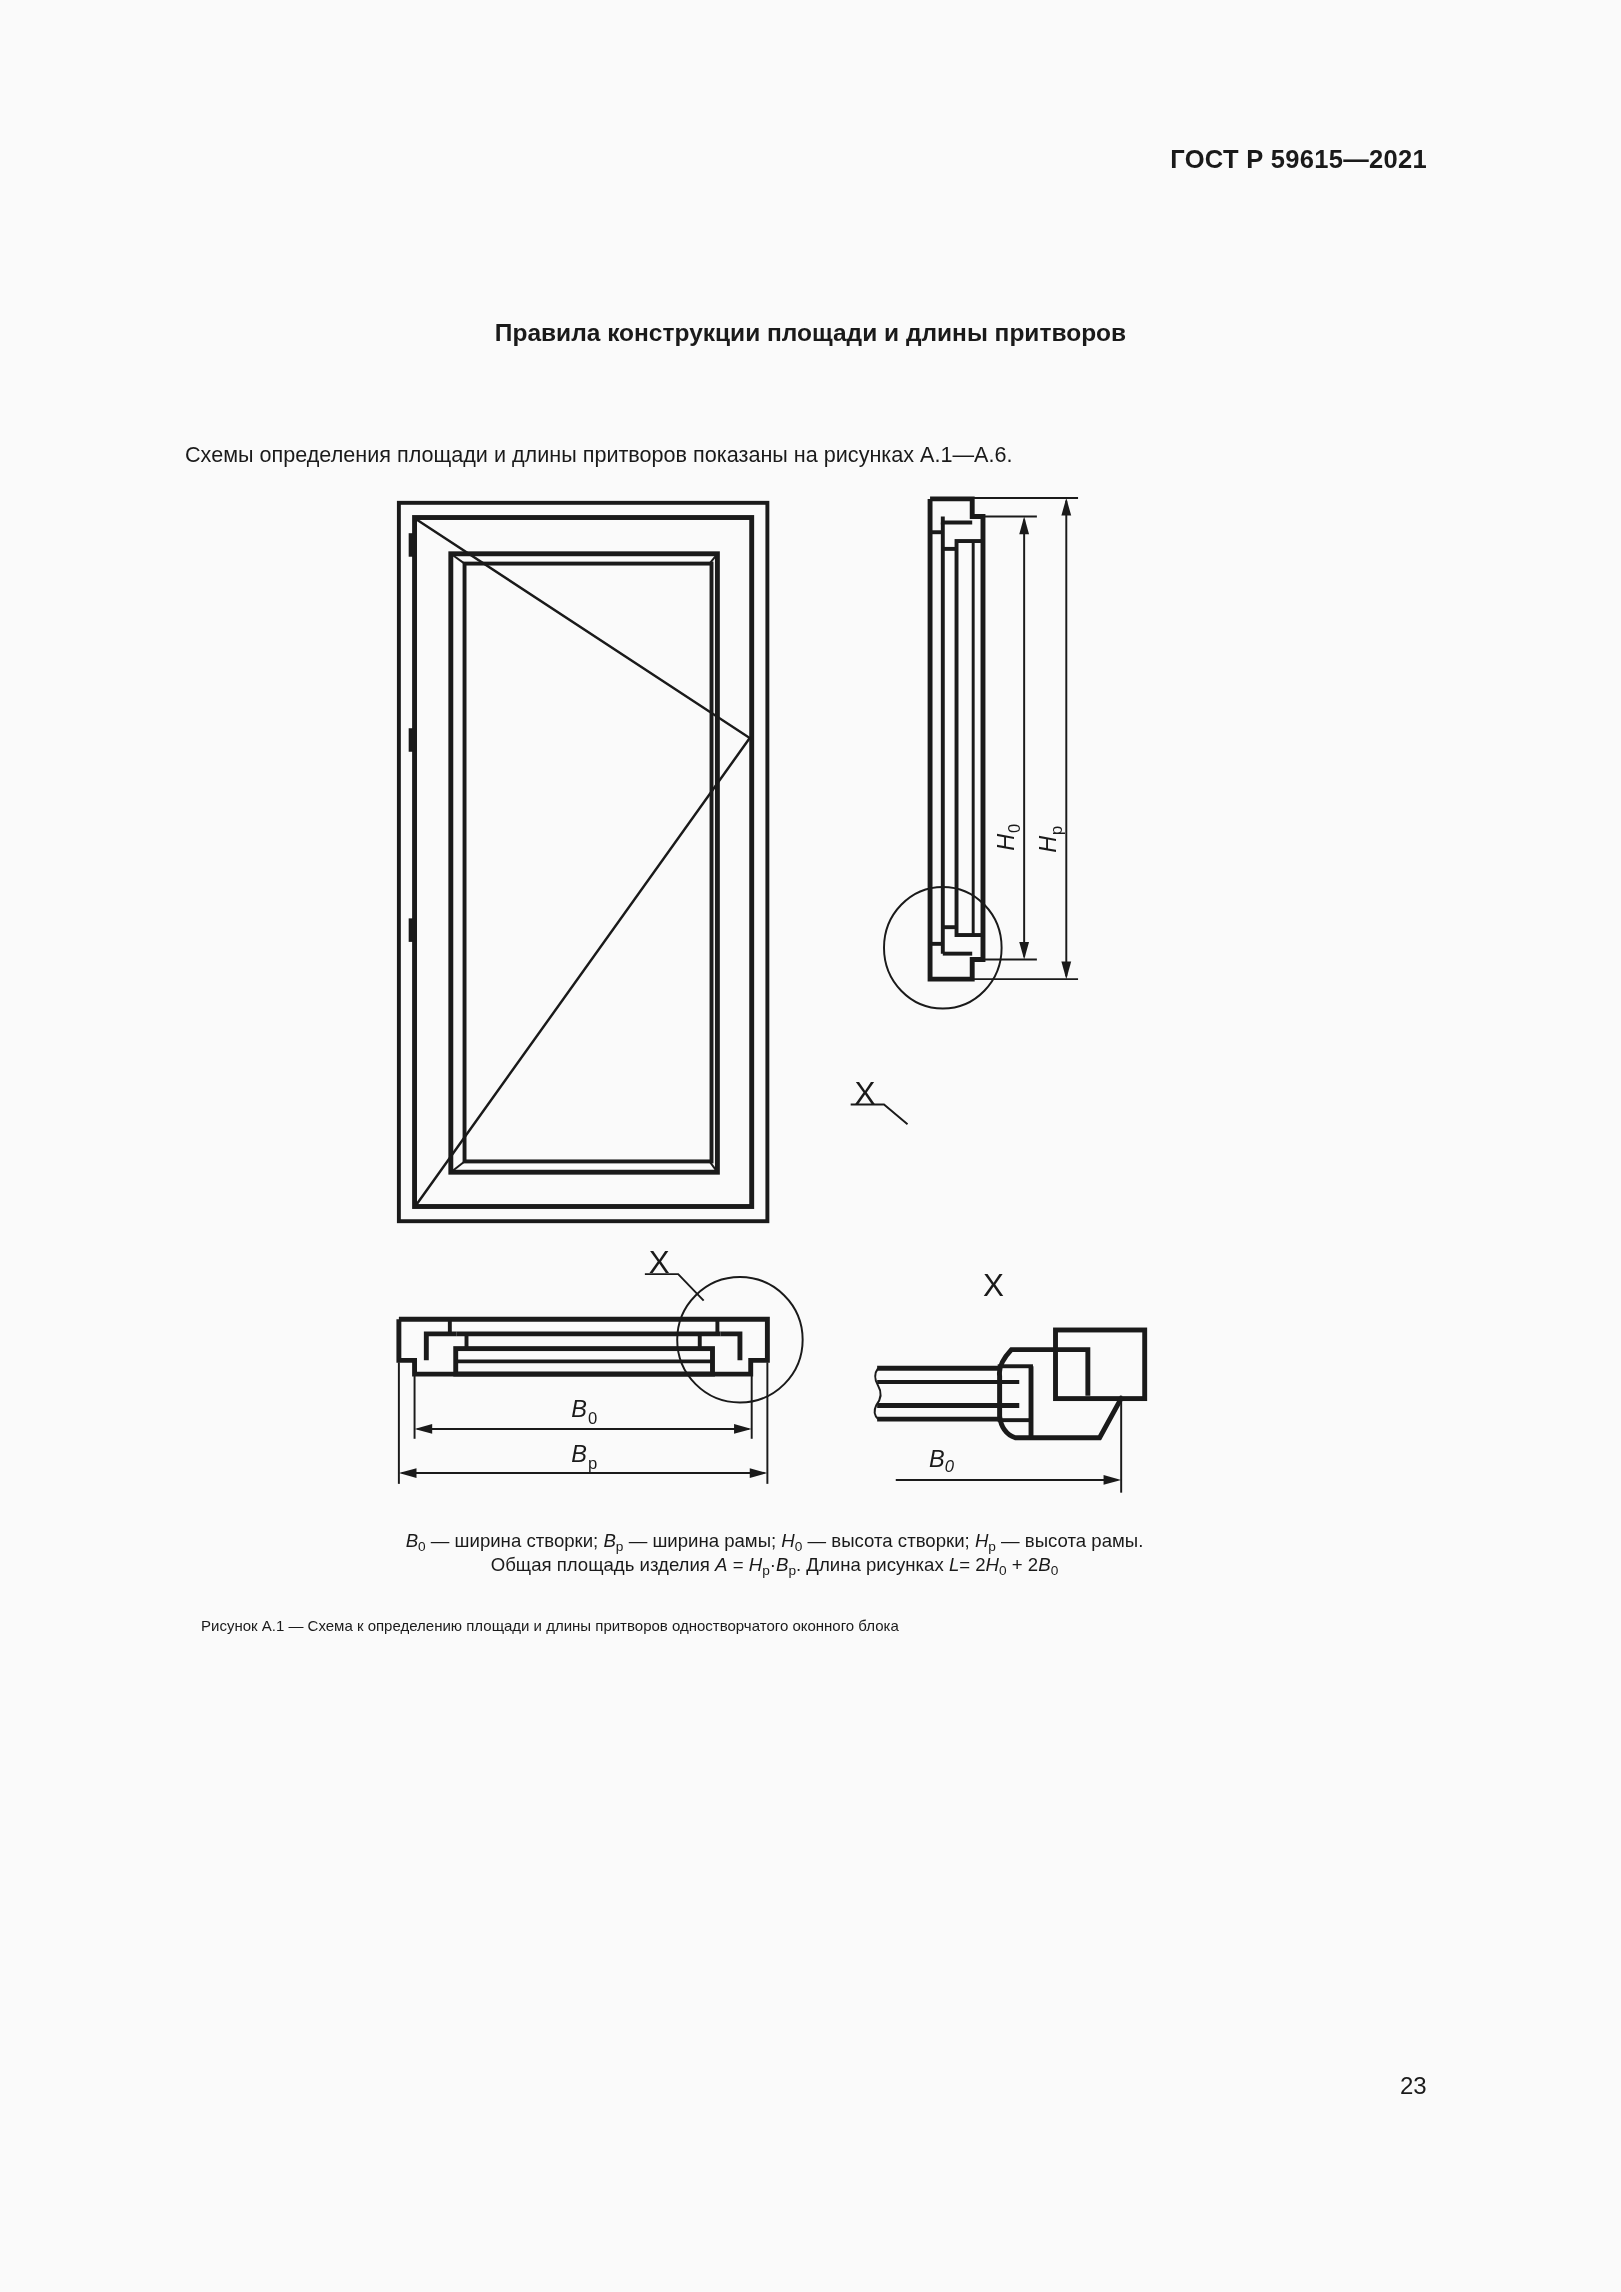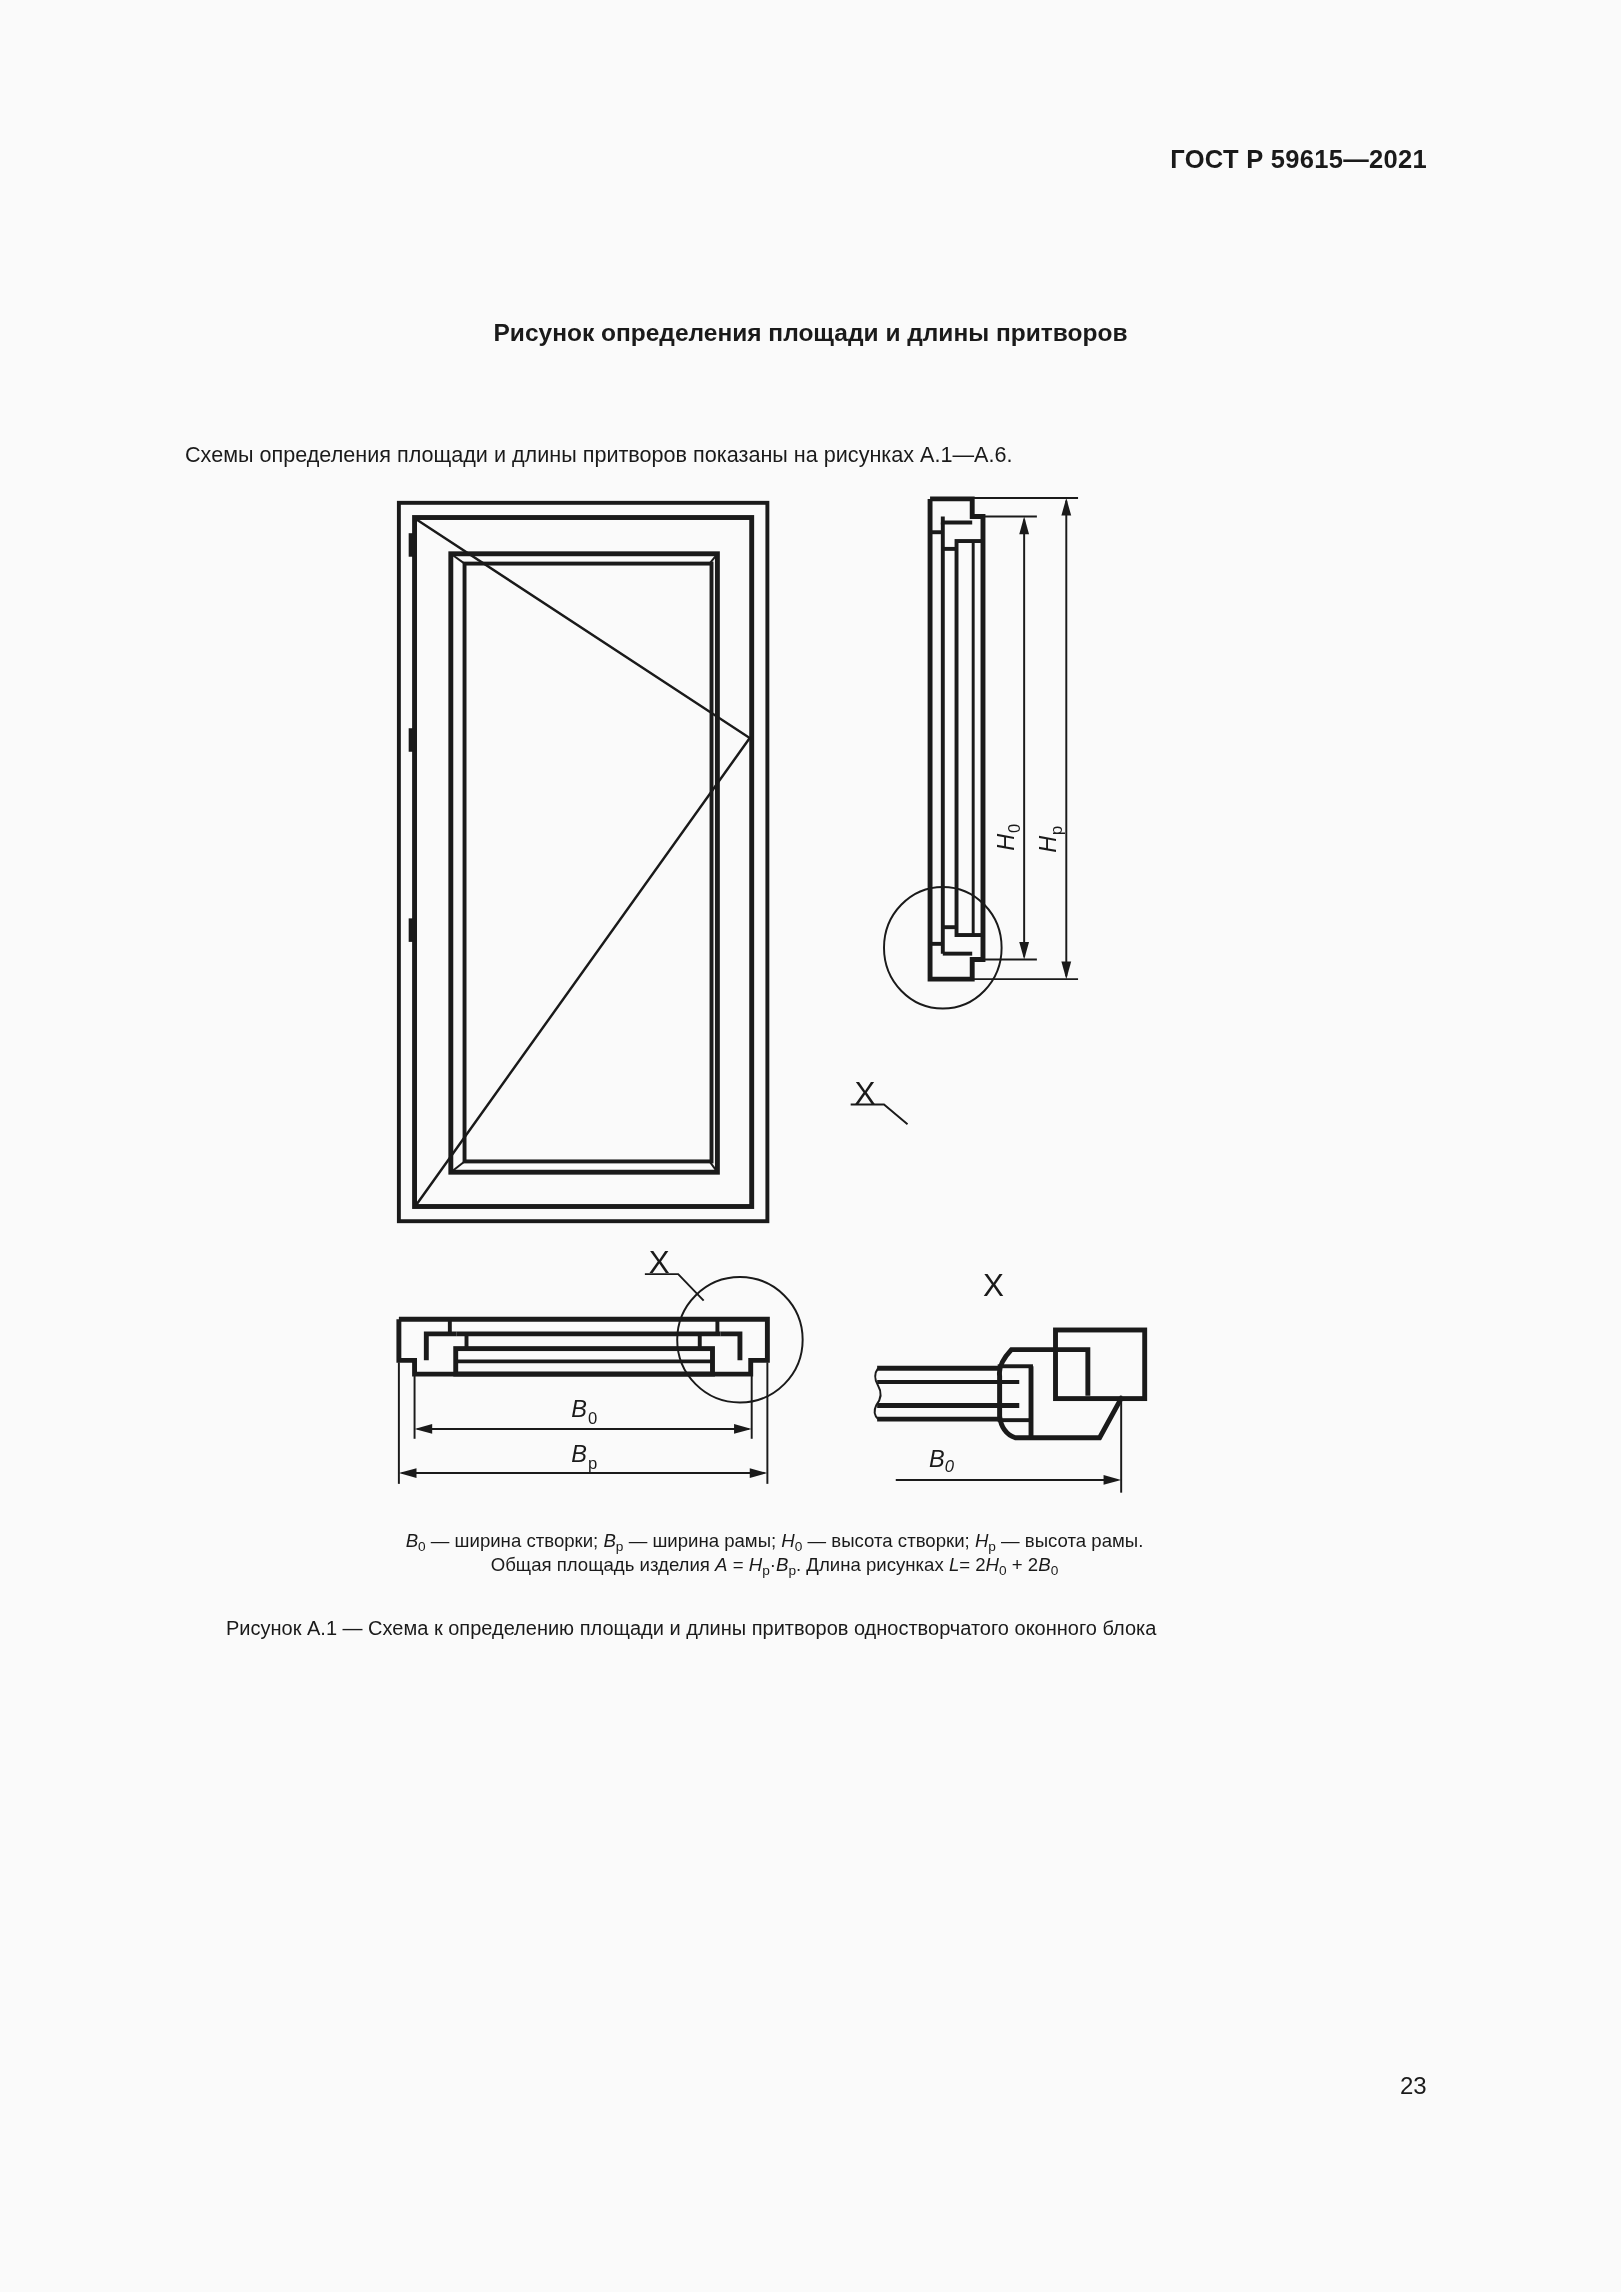--- a/index.html
+++ b/index.html
@@ -6,37 +6,37 @@
   body { width: 1621px; height: 2293px; position: relative; overflow: hidden;
          font-family: "Liberation Sans", sans-serif; color: #1a1a1a; }
   .abs { position: absolute; }
   .header-std { right: 194px; top: 145px; font-size: 25.5px; font-weight: bold; letter-spacing: 0.3px; }
   .annex { left: 0; width: 1621px; text-align: center; font-weight: bold; font-size: 21.6px; line-height: 31px; top: 225px; }
   .annex-title { left: 0; width: 1621px; text-align: center; font-weight: bold; font-size: 24.5px; line-height: 34px; top: 316px; }
   .intro { left: 185px; top: 442px; font-size: 21.6px; }
   .legend { left: 0; width: 1549px; text-align: center; font-size: 18.6px; line-height: 23.5px; top: 1529px; }
   .legend i { font-style: italic; }
   .legend sub { font-size: 13.7px; vertical-align: -3.9px; line-height: 0; }
-  .caption { left: 201px; top: 1617px; font-size: 20px; margin-left: 25px; }
+  .caption { left: 201px; top: 1617px; font-size: 15px; }
   .page-num { left: 1400px; top: 2072px; font-size: 24px; }
   svg.drawing { position: absolute; left: 0; top: 0; }
   .dimlabel { font-family: "Liberation Sans", sans-serif; font-style: italic; font-size: 24px; fill: #1a1a1a; }
   .dimsub { font-family: "Liberation Sans", sans-serif; font-size: 17px; fill: #1a1a1a; }
   .xlabel { font-family: "Liberation Sans", sans-serif; font-size: 32px; fill: #1a1a1a; }
 </style>
 </head>
 <body>
 
 <div class="abs header-std">ГОСТ Р 59615—2021</div>
 
 <div class="abs annex">
 </div>
 
 <div class="abs annex-title">
-  <div>Рисунок определения площади и длины притворов</div>
+  <div>Правила конструкции площади и длины притворов</div>
 </div>
 
 <div class="abs intro">Схемы определения площади и длины притворов показаны на рисунках А.1—А.6.</div>
 
 <svg class="drawing" width="1621" height="1529" viewBox="0 0 1654 1560">
   <g stroke="#1a1a1a" fill="none" stroke-linejoin="miter">
 
     <g>
       <rect x="407" y="513" width="376" height="733" stroke-width="4"></rect>
       <rect x="423" y="528" width="344" height="703" stroke-width="5"></rect>

